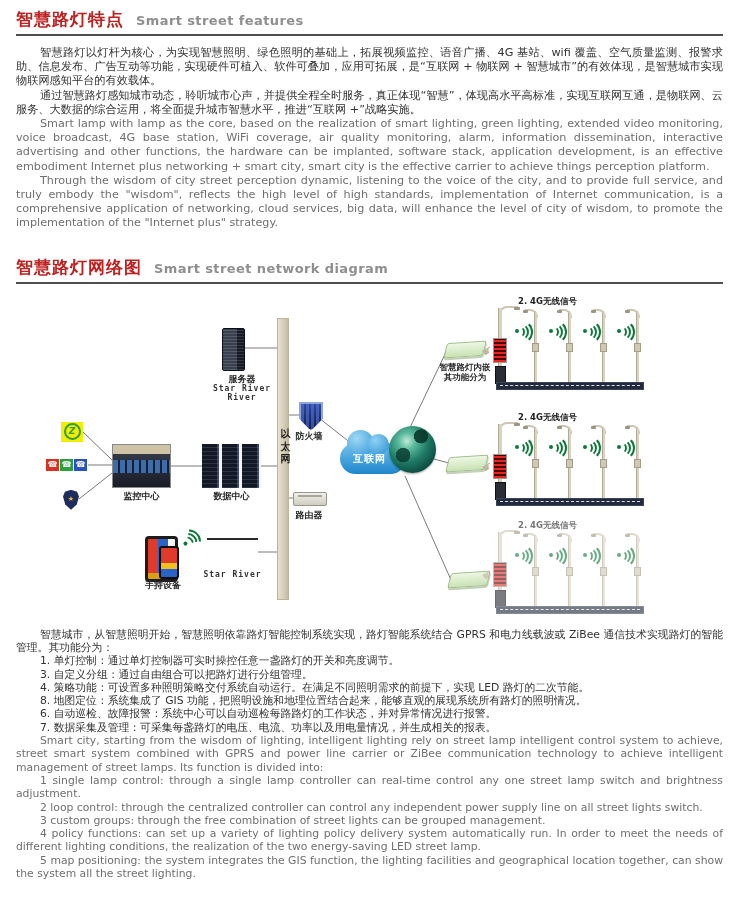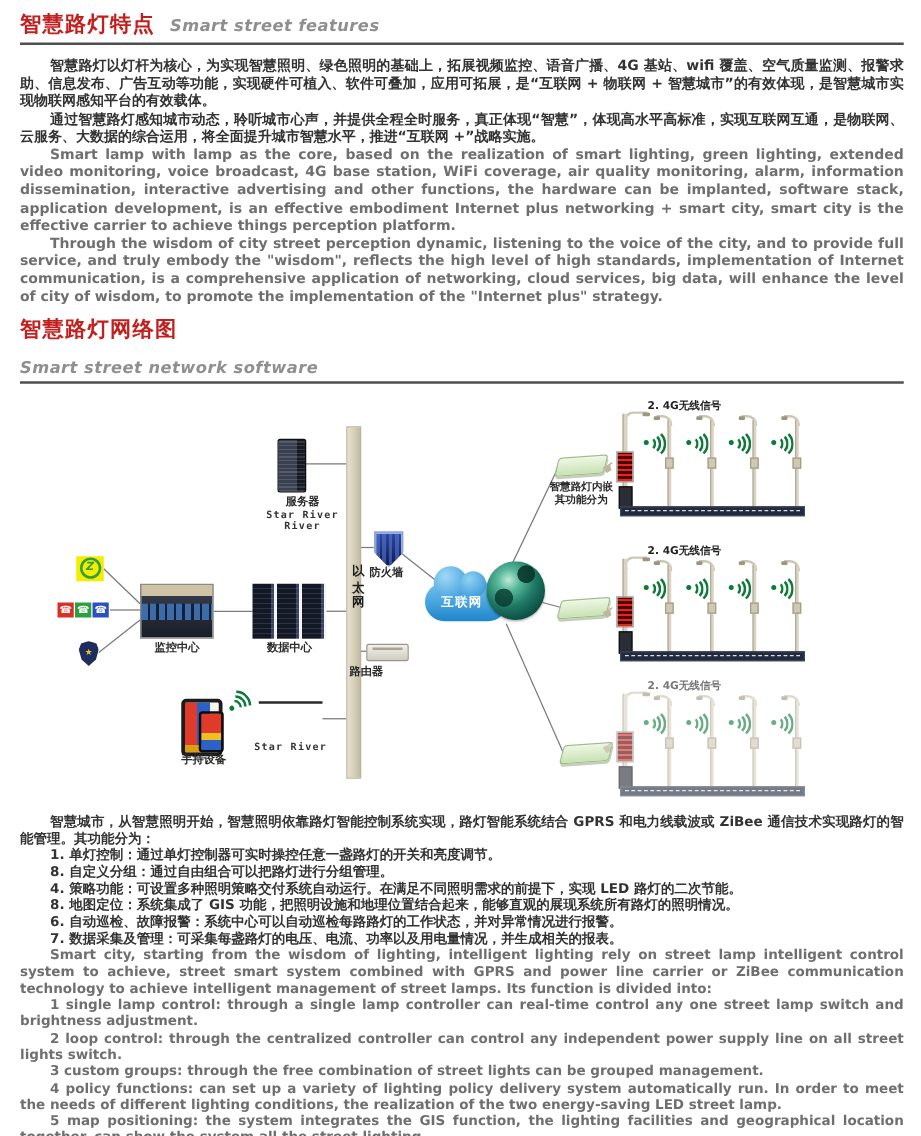--- a/index.html
+++ b/index.html
@@ -8,26 +8,26 @@
     font-family:"DejaVu Sans","Liberation Sans",sans-serif;color:#333;
   }
   .page{padding:8px 14px 0 16px;}
 
   
   .sec-head{
     display:flex;align-items:baseline;gap:12px;
     border-bottom:2px solid #4f4f4f;padding-bottom:3px;margin:0 0 10px 0;
   }
   .t-cn{font-size:17px;font-weight:bold;color:#c2201f;letter-spacing:1px;}
-  .t-en{font-size:13px;font-weight:bold;color:#8f8f8f;letter-spacing:.4px;font-style:italic;}
+  .t-en{font-size:13px;font-weight:bold;color:#8f8f8f;letter-spacing:.4px;}
 
   
   .body-text p{
     margin:0;text-indent:24px;text-align:justify;
-    font-size:11.2px;line-height:14.2px;font-weight:bold;
+    font-size:11.2px;line-height:14.2px;
   }
   .body-text p.cn{color:#333;}
   .body-text p.en{color:#6f6f6f;}
   .sec3 .body-text p{font-size:10.8px;line-height:13.3px;}
 
   
   .diagram{
     position:relative;width:737px;height:330px;
     margin:6px 0 4px -16px;
   }
@@ -191,23 +191,23 @@
     <span class="t-cn">智慧路灯特点</span>
     <span class="t-en">Smart street features</span>
   </div>
   <div class="body-text">
     <p class="cn">智慧路灯以灯杆为核心，为实现智慧照明、绿色照明的基础上，拓展视频监控、语音广播、4G 基站、wifi 覆盖、空气质量监测、报警求助、信息发布、广告互动等功能，实现硬件可植入、软件可叠加，应用可拓展，是“互联网 + 物联网 + 智慧城市”的有效体现，是智慧城市实现物联网感知平台的有效载体。</p>
     <p class="cn">通过智慧路灯感知城市动态，聆听城市心声，并提供全程全时服务，真正体现“智慧”，体现高水平高标准，实现互联网互通，是物联网、云服务、大数据的综合运用，将全面提升城市智慧水平，推进“互联网 +”战略实施。</p>
     <p class="en">Smart lamp with lamp as the core, based on the realization of smart lighting, green lighting, extended video monitoring, voice broadcast, 4G base station, WiFi coverage, air quality monitoring, alarm, information dissemination, interactive advertising and other functions, the hardware can be implanted, software stack, application development, is an effective embodiment Internet plus networking + smart city, smart city is the effective carrier to achieve things perception platform.</p>
     <p class="en">Through the wisdom of city street perception dynamic, listening to the voice of the city, and to provide full service, and truly embody the "wisdom", reflects the high level of high standards, implementation of Internet communication, is a comprehensive application of networking, cloud services, big data, will enhance the level of city of wisdom, to promote the implementation of the "Internet plus" strategy.</p>
   </div>
 
-  <div class="sec-head" style="margin-top:7px;flex-direction:column;">
+  <div class="sec-head" style="margin-top:25px;">
     <span class="t-cn">智慧路灯网络图</span>
-    <span class="t-en">Smart street network software</span>
+    <span class="t-en">Smart street network diagram</span>
   </div>
 
   <div class="diagram">
     <svg class="d-lines" width="737" height="330" viewBox="0 0 737 330">
       <g stroke="#7a7a7a" stroke-width="1">
         <line x1="83" y1="138" x2="112" y2="166"></line>
         <line x1="88" y1="171" x2="112" y2="171"></line>
         <line x1="79" y1="205" x2="112" y2="179"></line>
         <line x1="171" y1="172" x2="202" y2="172"></line>
         <line x1="261" y1="172" x2="277" y2="172"></line>
@@ -248,21 +248,21 @@
     <div class="abs d-label" style="left:202px;top:197px;width:59px;">数据中心</div>
 
     <div class="abs firewall"></div>
     <div class="abs d-label" style="left:288px;top:137px;width:42px;">防火墙</div>
     <div class="abs cloud-group">
       <div class="cloud-body"></div>
       <div class="globe"></div>
       <div class="cloud-text">互联网</div>
     </div>
     <div class="abs router"></div>
-    <div class="abs d-label" style="left:272px;top:216px;width:42px;">路由器</div>
+    <div class="abs d-label" style="left:288px;top:216px;width:42px;">路由器</div>
 
     <div class="abs controller" style="left:445px;top:48px;"></div>
     <div class="abs controller" style="left:447px;top:162px;"></div>
     <div class="abs controller" style="left:449px;top:278px;"></div>
     <div class="abs ctrl-label d-label">
       <div>智慧路灯内嵌</div>
       <div>其功能分为</div>
     </div>
 
     <div class="abs tablet"></div>
@@ -458,21 +458,21 @@
           <i class="a3"></i>
         </div>
       <div class="road"></div>
     </div>
   </div>
 
   <div class="sec3">
     <div class="body-text">
       <p class="cn">智慧城市，从智慧照明开始，智慧照明依靠路灯智能控制系统实现，路灯智能系统结合 GPRS 和电力线载波或 ZiBee 通信技术实现路灯的智能管理。其功能分为：</p>
       <p class="cn">1. 单灯控制：通过单灯控制器可实时操控任意一盏路灯的开关和亮度调节。</p>
-      <p class="cn">8. 自定义分组：通过自由组合可以把路灯进行分组管理。</p>
+      <p class="cn">3. 自定义分组：通过自由组合可以把路灯进行分组管理。</p>
       <p class="cn">4. 策略功能：可设置多种照明策略交付系统自动运行。在满足不同照明需求的前提下，实现 LED 路灯的二次节能。</p>
       <p class="cn">8. 地图定位：系统集成了 GIS 功能，把照明设施和地理位置结合起来，能够直观的展现系统所有路灯的照明情况。</p>
       <p class="cn">6. 自动巡检、故障报警：系统中心可以自动巡检每路路灯的工作状态，并对异常情况进行报警。</p>
       <p class="cn">7. 数据采集及管理：可采集每盏路灯的电压、电流、功率以及用电量情况，并生成相关的报表。</p>
       <p class="en">Smart city, starting from the wisdom of lighting, intelligent lighting rely on street lamp intelligent control system to achieve, street smart system combined with GPRS and power line carrier or ZiBee communication technology to achieve intelligent management of street lamps. Its function is divided into:</p>
       <p class="en">1 single lamp control: through a single lamp controller can real-time control any one street lamp switch and brightness adjustment.</p>
       <p class="en">2 loop control: through the centralized controller can control any independent power supply line on all street lights switch.</p>
       <p class="en">3 custom groups: through the free combination of street lights can be grouped management.</p>
       <p class="en">4 policy functions: can set up a variety of lighting policy delivery system automatically run. In order to meet the needs of different lighting conditions, the realization of the two energy-saving LED street lamp.</p>
       <p class="en">5 map positioning: the system integrates the GIS function, the lighting facilities and geographical location together, can show the system all the street lighting.</p>

